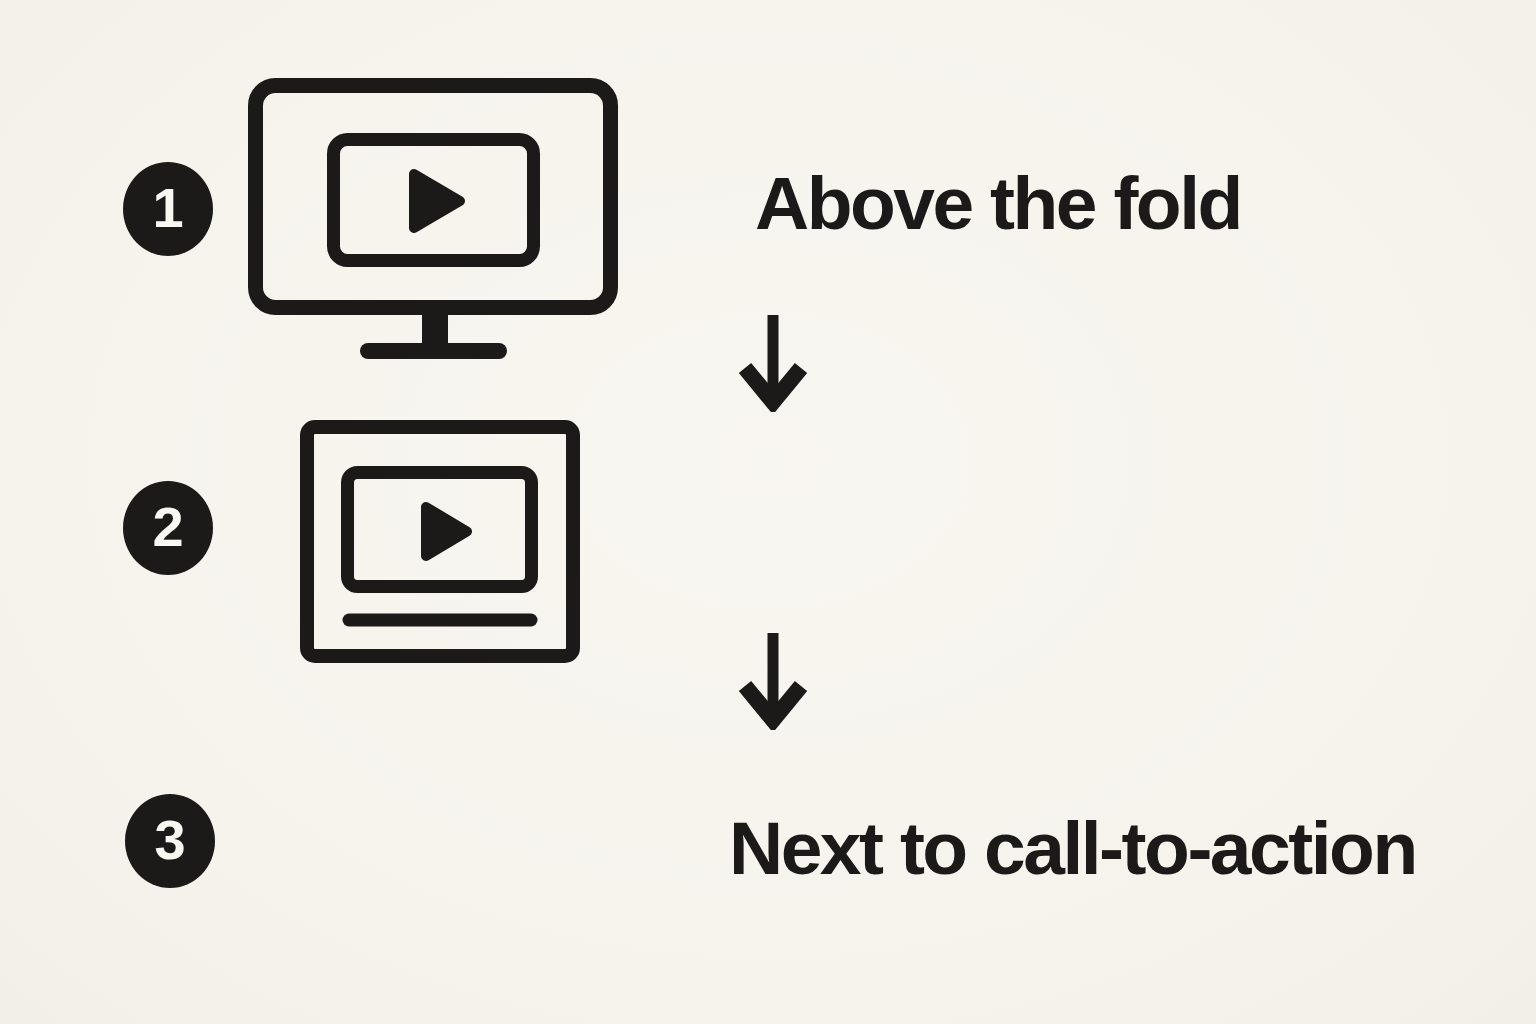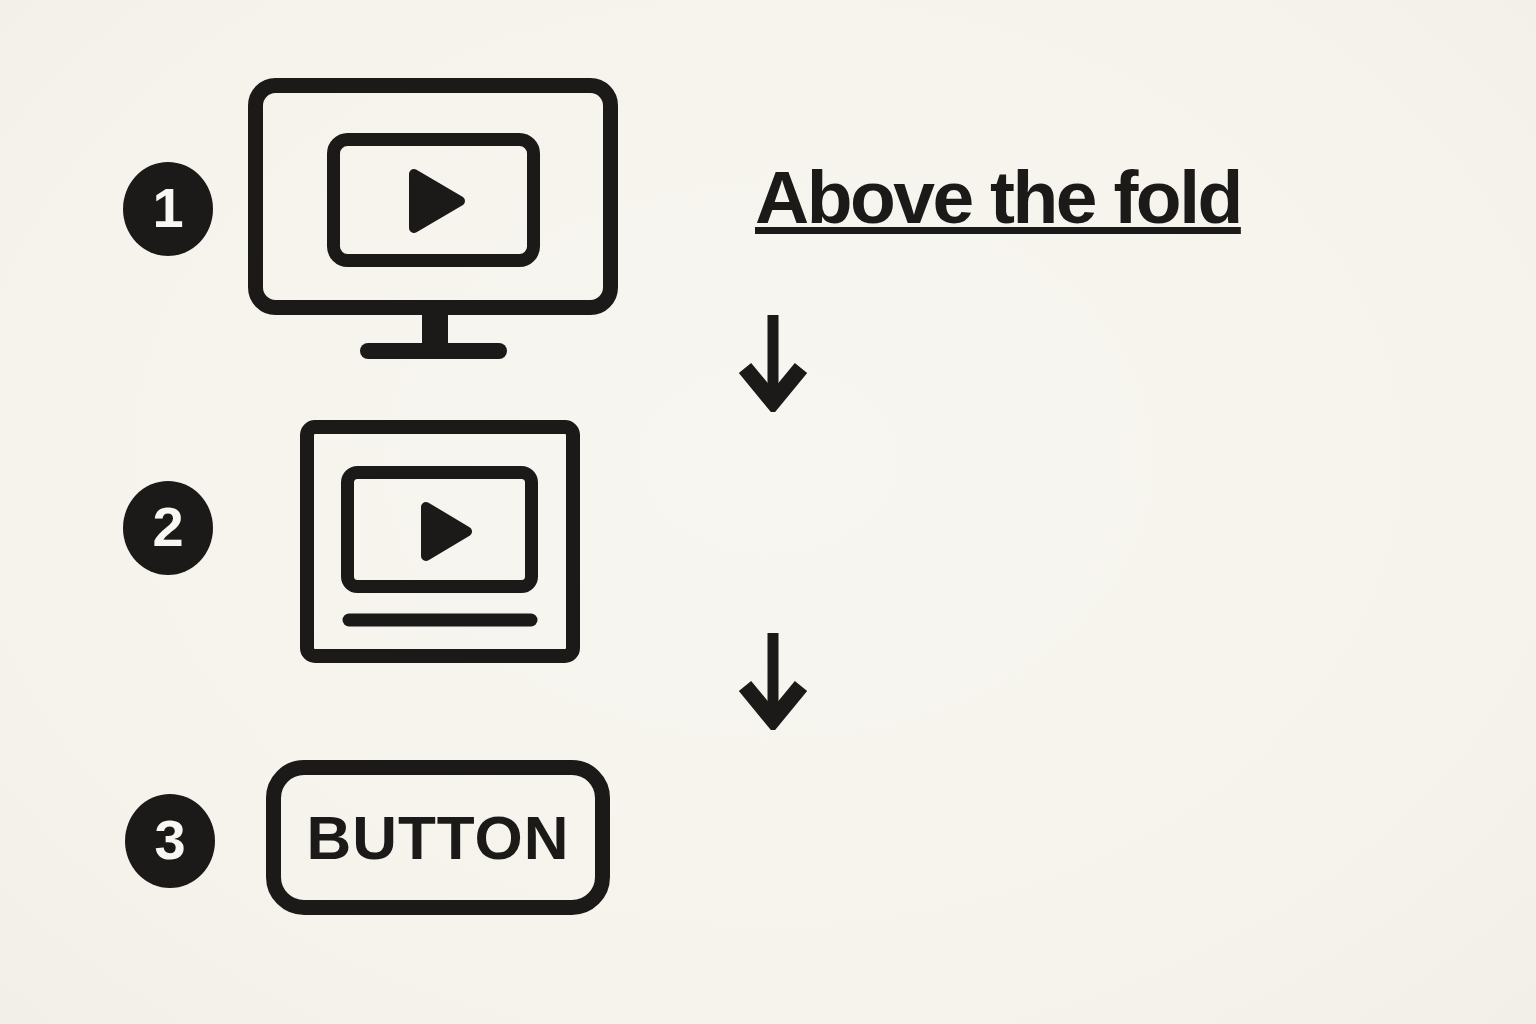--- a/index.html
+++ b/index.html
@@ -94,21 +94,21 @@
 
     <rect class="fl" x="174" y="228" width="26" height="42"></rect>
 
     <rect class="fl" x="112" y="265" width="147" height="16" rx="8"></rect>
 
     <rect class="st" x="85.5" y="61.5" width="200" height="121" rx="14" stroke-width="13"></rect>
 
     <path class="fl" d="M166 96 L212 123 L166 150 Z" stroke="#1b1a18" stroke-width="10" stroke-linejoin="round"></path>
   </svg>
 
-  <div class="label" style="left:755px; top:160px;text-decoration:underline;">Above the fold</div>
+  <div class="label" style="left:755px; top:166px;">Above the fold</div>
 
   <svg class="icon" style="left:737px; top:312px;" width="72" height="100" viewBox="0 0 72 100">
     <line class="st" x1="36" y1="3" x2="36" y2="86" stroke-width="11"></line>
     <polyline class="st" points="8,56 36,90 64,56" stroke-width="16" stroke-linejoin="miter"></polyline>
   </svg>
 
   <div class="badge" style="left:123px; top:481px;">
     <span>2</span>
   </div>
 
@@ -126,18 +126,16 @@
 
   <svg class="icon" style="left:737px; top:630px;" width="72" height="100" viewBox="0 0 72 100">
     <line class="st" x1="36" y1="3" x2="36" y2="86" stroke-width="11"></line>
     <polyline class="st" points="8,56 36,90 64,56" stroke-width="16" stroke-linejoin="miter"></polyline>
   </svg>
 
   <div class="badge" style="left:125px; top:794px;">
     <span>3</span>
   </div>
 
-  <div class="cta-button">
-    <span>BUTTON</span>
-  </div>
 
+  <div class="label" style="left:729px; top:811px;">Next to call-to-action</div>
 
 </div>
 
 </body></html>

